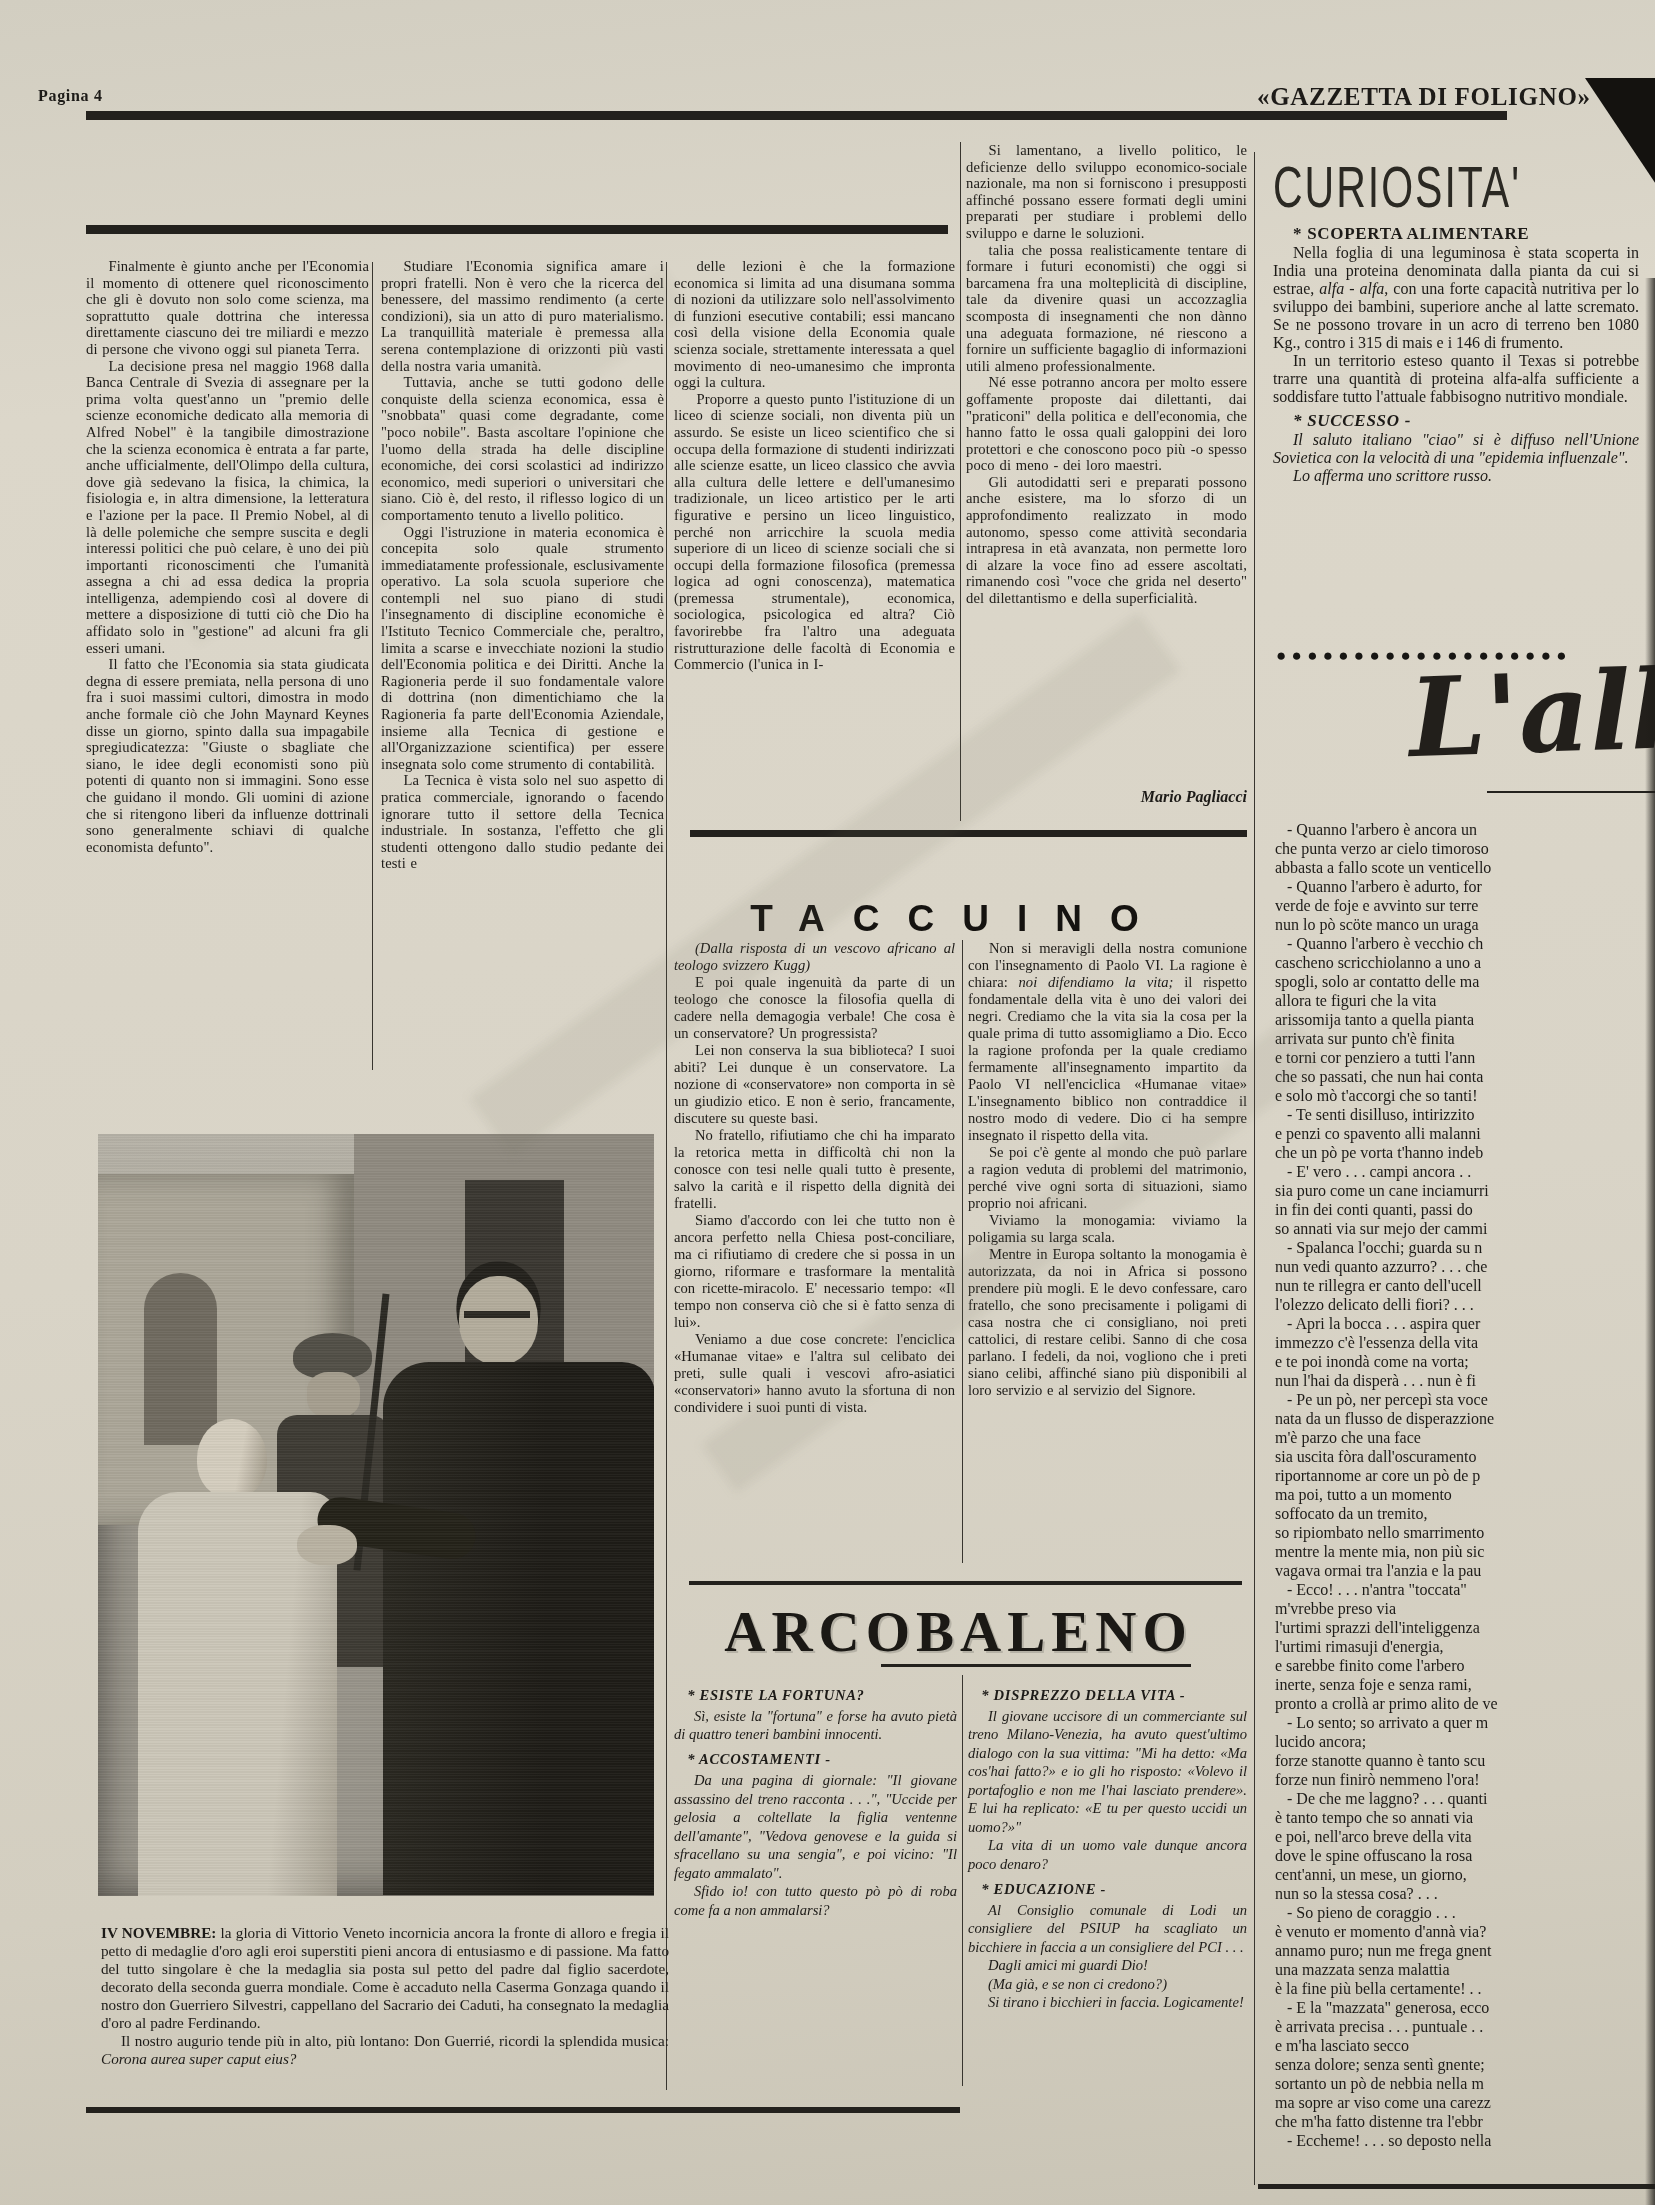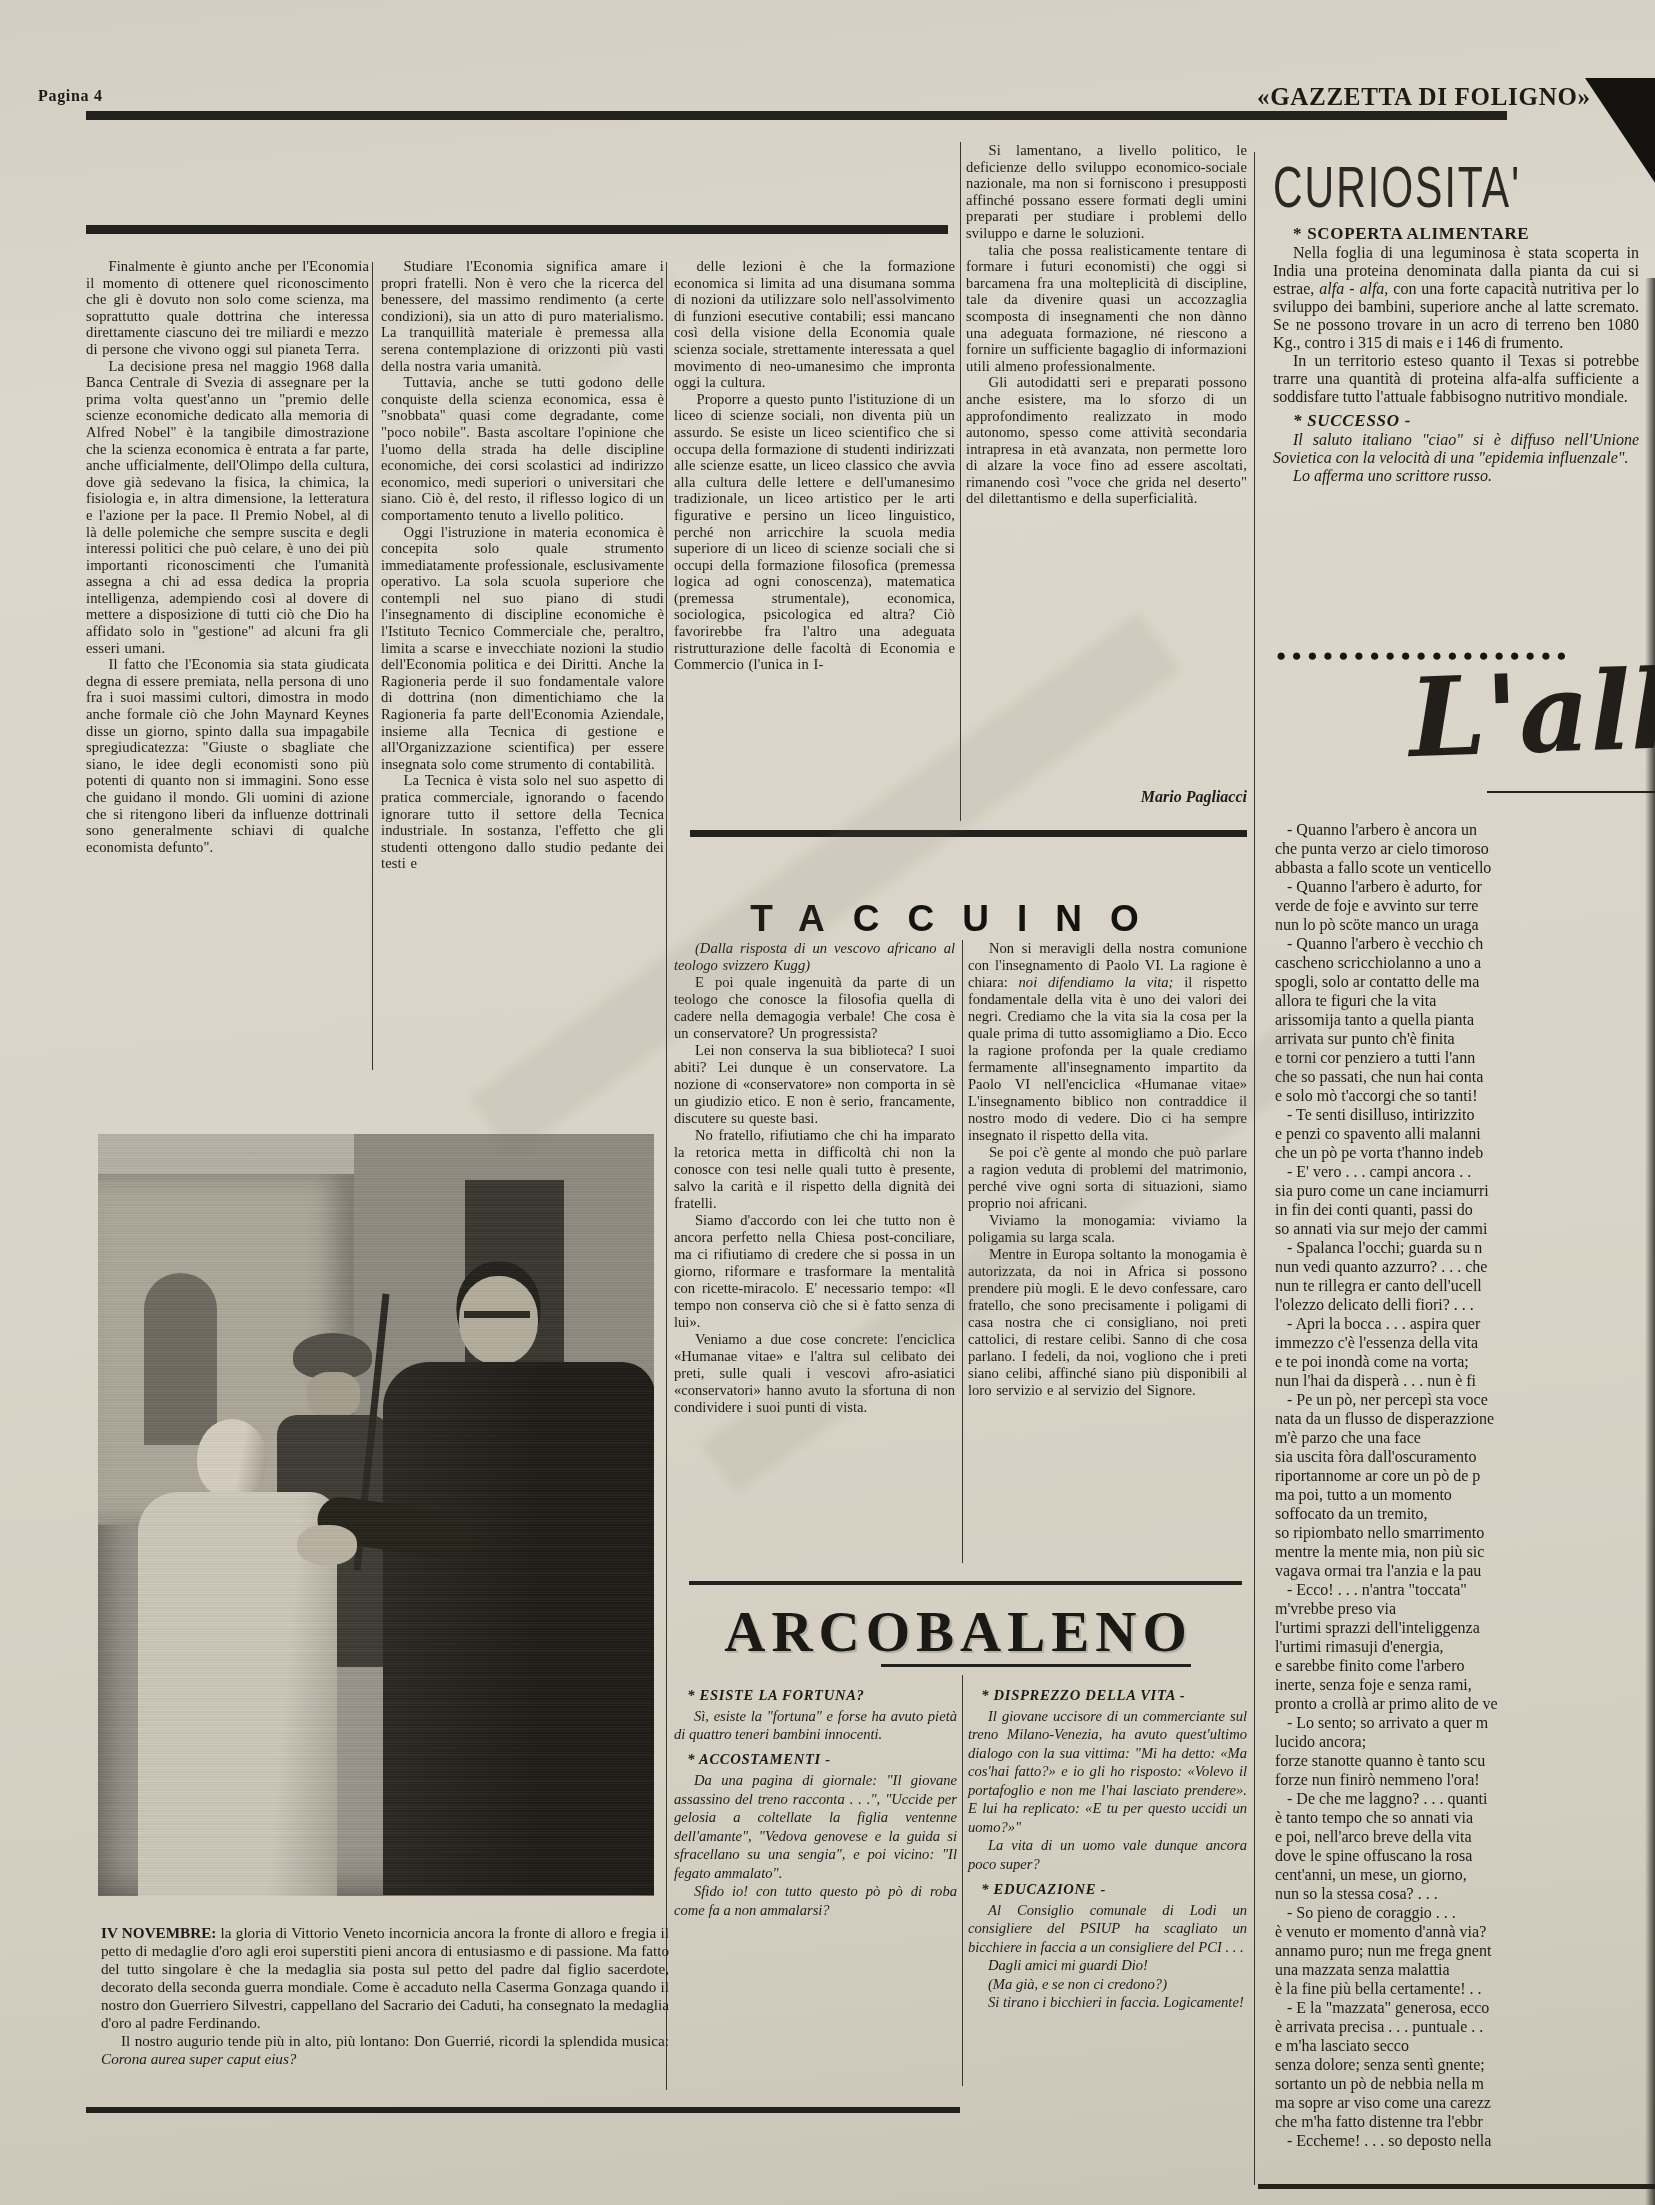--- a/index.html
+++ b/index.html
@@ -83,20 +83,21 @@
       <p class="para">Oggi l'istruzione in materia economica è concepita solo quale strumento immediatamente professionale, esclusivamente operativo. La sola scuola superiore che contempli nel suo piano di studi l'insegnamento di discipline economiche è l'Istituto Tecnico Commerciale che, peraltro, limita a scarse e invecchiate nozioni la studio dell'Economia politica e dei Diritti. Anche la Ragioneria perde il suo fondamentale valore di dottrina (non dimentichiamo che la Ragioneria fa parte dell'Economia Aziendale, insieme alla Tecnica di gestione e all'Organizzazione scientifica) per essere insegnata solo come strumento di contabilità.</p>
       <p class="para">La Tecnica è vista solo nel suo aspetto di pratica commerciale, ignorando o facendo ignorare tutto il settore della Tecnica industriale. In sostanza, l'effetto che gli studenti ottengono dallo studio pedante dei testi e</p>
     </div>
   <div class="abs body-col" style="left:674px;top:258px;width:281px;">
       <p class="para">delle lezioni è che la formazione economica si limita ad una disumana somma di nozioni da utilizzare solo nell'assolvimento di funzioni esecutive contabili; essi mancano così della visione della Economia quale scienza sociale, strettamente interessata a quel movimento di neo-umanesimo che impronta oggi la cultura.</p>
       <p class="para">Proporre a questo punto l'istituzione di un liceo di scienze sociali, non diventa più un assurdo. Se esiste un liceo scientifico che si occupa della formazione di studenti indirizzati alle scienze esatte, un liceo classico che avvìa alla cultura delle lettere e dell'umanesimo tradizionale, un liceo artistico per le arti figurative e persino un liceo linguistico, perché non arricchire la scuola media superiore di un liceo di scienze sociali che si occupi della formazione filosofica (premessa logica ad ogni conoscenza), matematica (premessa strumentale), economica, sociologica, psicologica ed altra? Ciò favorirebbe fra l'altro una adeguata ristrutturazione delle facoltà di Economia e Commercio (l'unica in I-</p>
     </div>
   <div class="abs body-col" style="left:966px;top:142px;width:281px;">
       <p class="para">Si lamentano, a livello politico, le deficienze dello sviluppo economico-sociale nazionale, ma non si forniscono i presupposti affinché possano essere formati degli umini preparati per studiare i problemi dello sviluppo e darne le soluzioni.</p>
       <p class="para">talia che possa realisticamente tentare di formare i futuri economisti) che oggi si barcamena fra una molteplicità di discipline, tale da divenire quasi un accozzaglia scomposta di insegnamenti che non dànno una adeguata formazione, né riescono a fornire un sufficiente bagaglio di informazioni utili almeno professionalmente.</p>
+      <p class="para">Né esse potranno ancora per molto essere goffamente proposte dai dilettanti, dai "praticoni" della politica e dell'economia, che hanno fatto le ossa quali galoppini dei loro protettori e che conoscono poco più -o spesso poco di meno - dei loro maestri.</p>
       <p class="para">Gli autodidatti seri e preparati possono anche esistere, ma lo sforzo di un approfondimento realizzato in modo autonomo, spesso come attività secondaria intrapresa in età avanzata, non permette loro di alzare la voce fino ad essere ascoltati, rimanendo così "voce che grida nel deserto" del dilettantismo e della superficialità.</p>
     </div>
   <div class="abs byline" style="left:966px;top:788px;width:281px;">Mario Pagliacci</div>
 
   <div class="abs rule-v" style="left:372px;top:262px;height:808px;"></div>
   <div class="abs rule-v" style="left:666px;top:262px;height:1828px;"></div>
   <div class="abs rule-v" style="left:960px;top:142px;height:679px;"></div>
   <div class="abs rule-v" style="left:962px;top:940px;height:623px;"></div>
   <div class="abs rule-v" style="left:962px;top:1675px;height:411px;"></div>
   <div class="abs rule-v" style="left:1254px;top:152px;height:2033px;"></div>
@@ -137,21 +138,21 @@
     <p class="arco-head">* ACCOSTAMENTI -</p>
     <div>
         <p>Da una pagina di giornale: "Il giovane assassino del treno racconta . . .", "Uccide per gelosia a coltellate la figlia ventenne dell'amante", "Vedova genovese e la guida si sfracellano su una sengia", e poi vicino: "Il fegato ammalato".</p>
         <p>Sfido io! con tutto questo pò pò di roba come fa a non ammalarsi?</p>
       </div>
   </div>
   <div class="abs arco-col" style="left:968px;top:1679px;width:279px;">
     <p class="arco-head">* DISPREZZO DELLA VITA -</p>
     <div>
         <p>Il giovane uccisore di un commerciante sul treno Milano-Venezia, ha avuto quest'ultimo dialogo con la sua vittima: "Mi ha detto: «Ma cos'hai fatto?» e io gli ho risposto: «Volevo il portafoglio e non me l'hai lasciato prendere». E lui ha replicato: «E tu per questo uccidi un uomo?»"</p>
-        <p>La vita di un uomo vale dunque ancora poco super?</p>
+        <p>La vita di un uomo vale dunque ancora poco denaro?</p>
       </div>
     <p class="arco-head">* EDUCAZIONE -</p>
     <div>
         <p>Al Consiglio comunale di Lodi un consigliere del PSIUP ha scagliato un bicchiere in faccia a un consigliere del PCI . . .</p>
         <p>Dagli amici mi guardi Dio!</p>
         <p>(Ma già, e se non ci credono?)</p>
         <p>Si tirano i bicchieri in faccia. Logicamente!</p>
       </div>
   </div>
 

